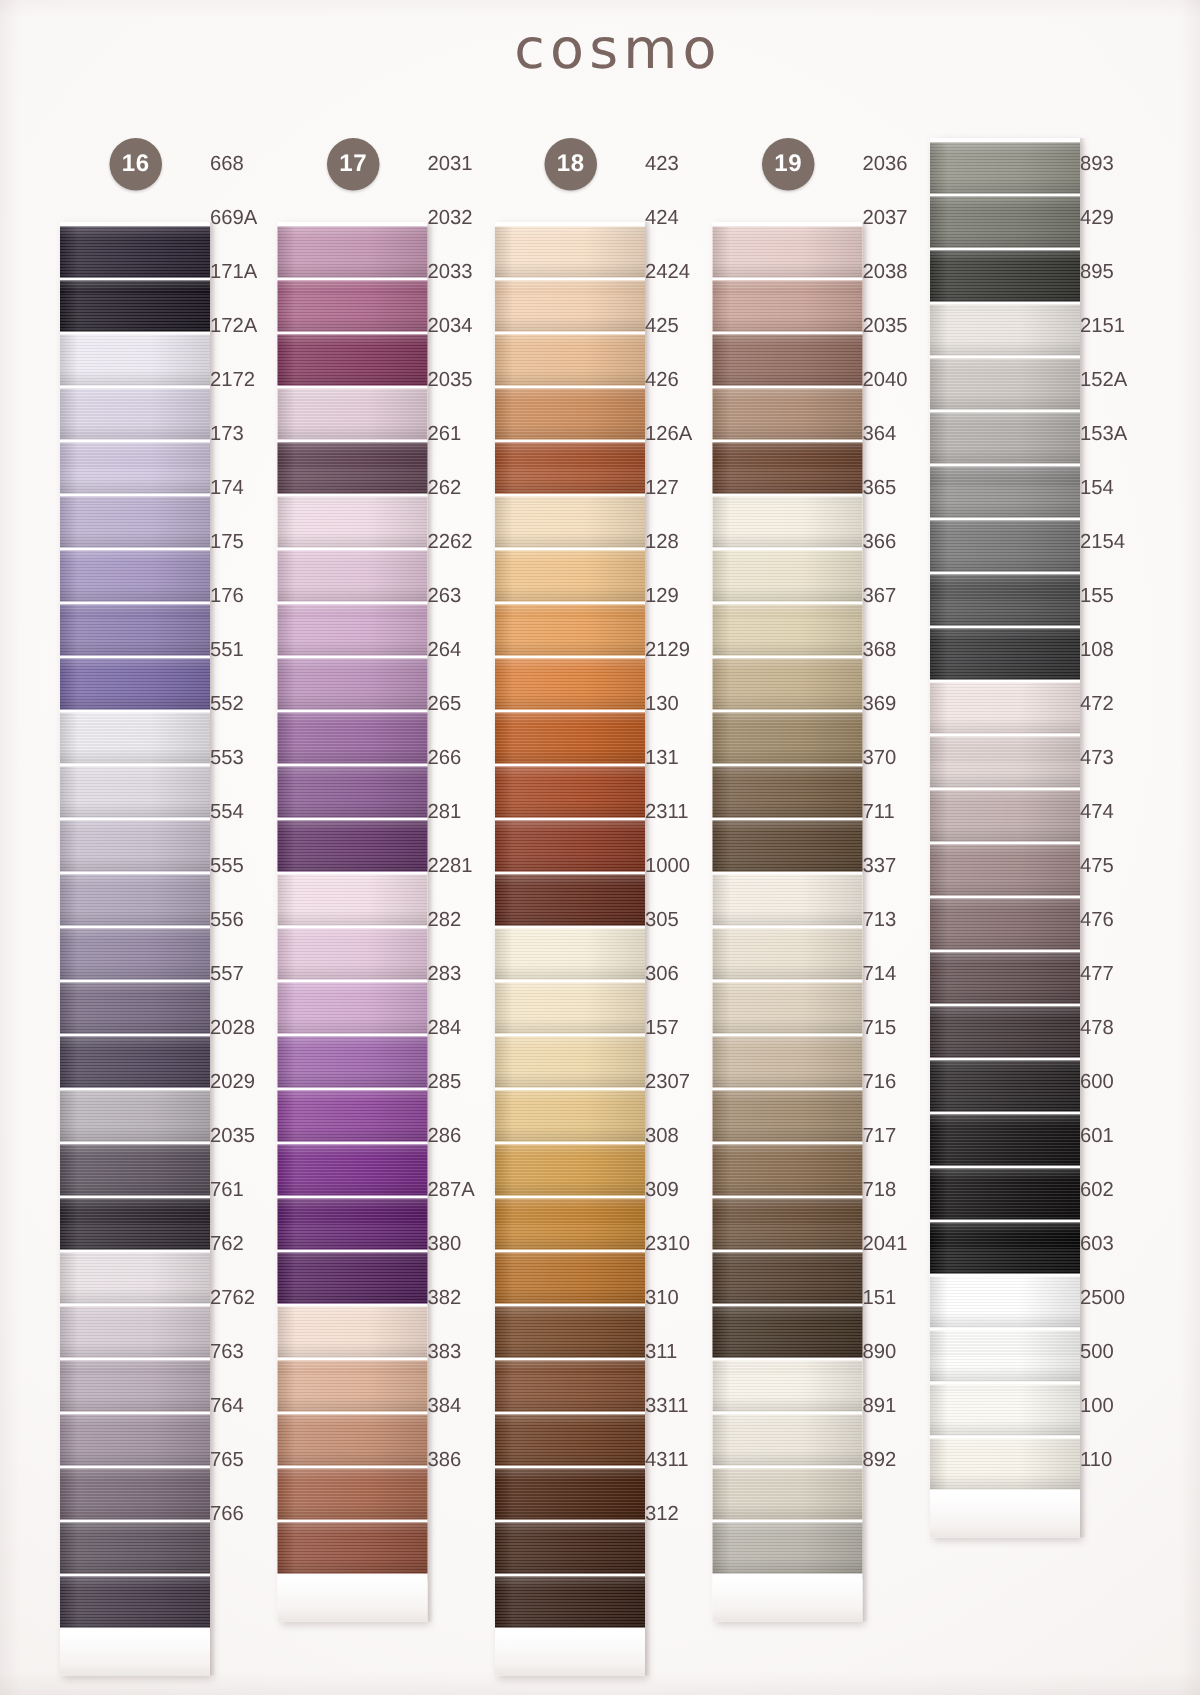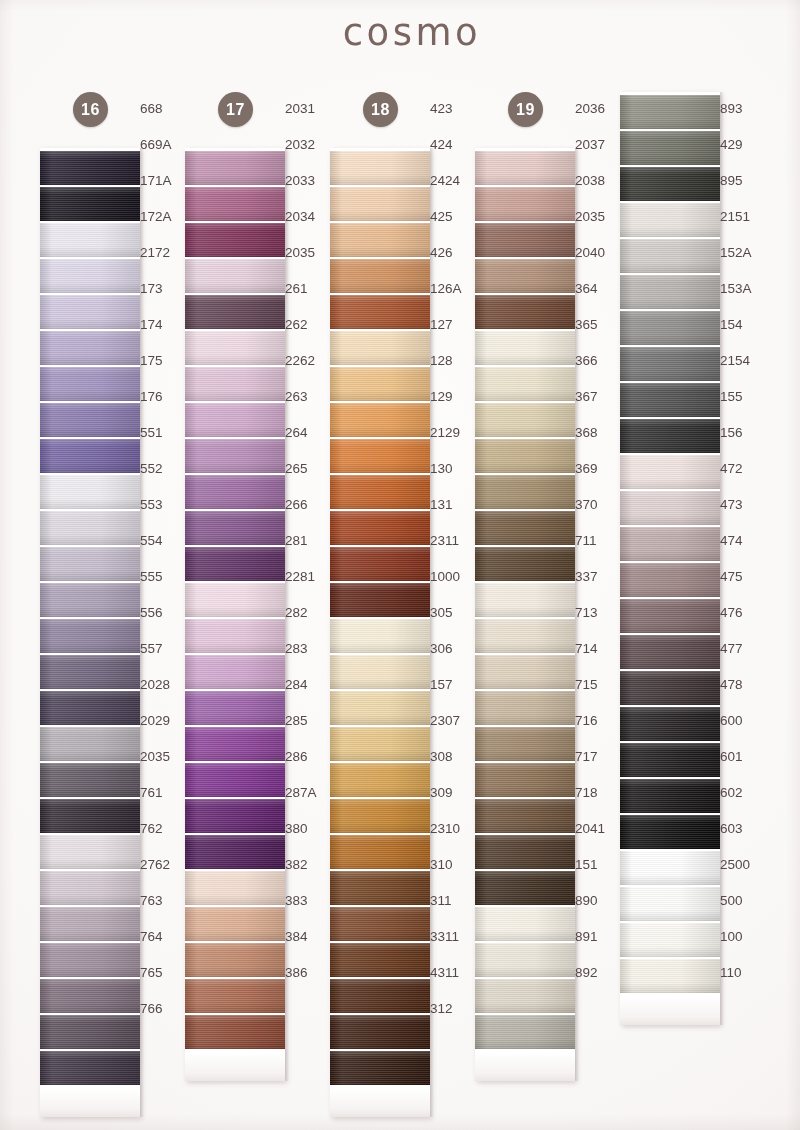--- a/index.html
+++ b/index.html
@@ -859,21 +859,21 @@
         <div class="labels">
           <div class="label">893</div>
           <div class="label">429</div>
           <div class="label">895</div>
           <div class="label">2151</div>
           <div class="label">152A</div>
           <div class="label">153A</div>
           <div class="label">154</div>
           <div class="label">2154</div>
           <div class="label">155</div>
-          <div class="label">156</div>
+          <div class="label">108</div>
           <div class="label">472</div>
           <div class="label">473</div>
           <div class="label">474</div>
           <div class="label">475</div>
           <div class="label">476</div>
           <div class="label">477</div>
           <div class="label">478</div>
           <div class="label">600</div>
           <div class="label">601</div>
           <div class="label">602</div>

